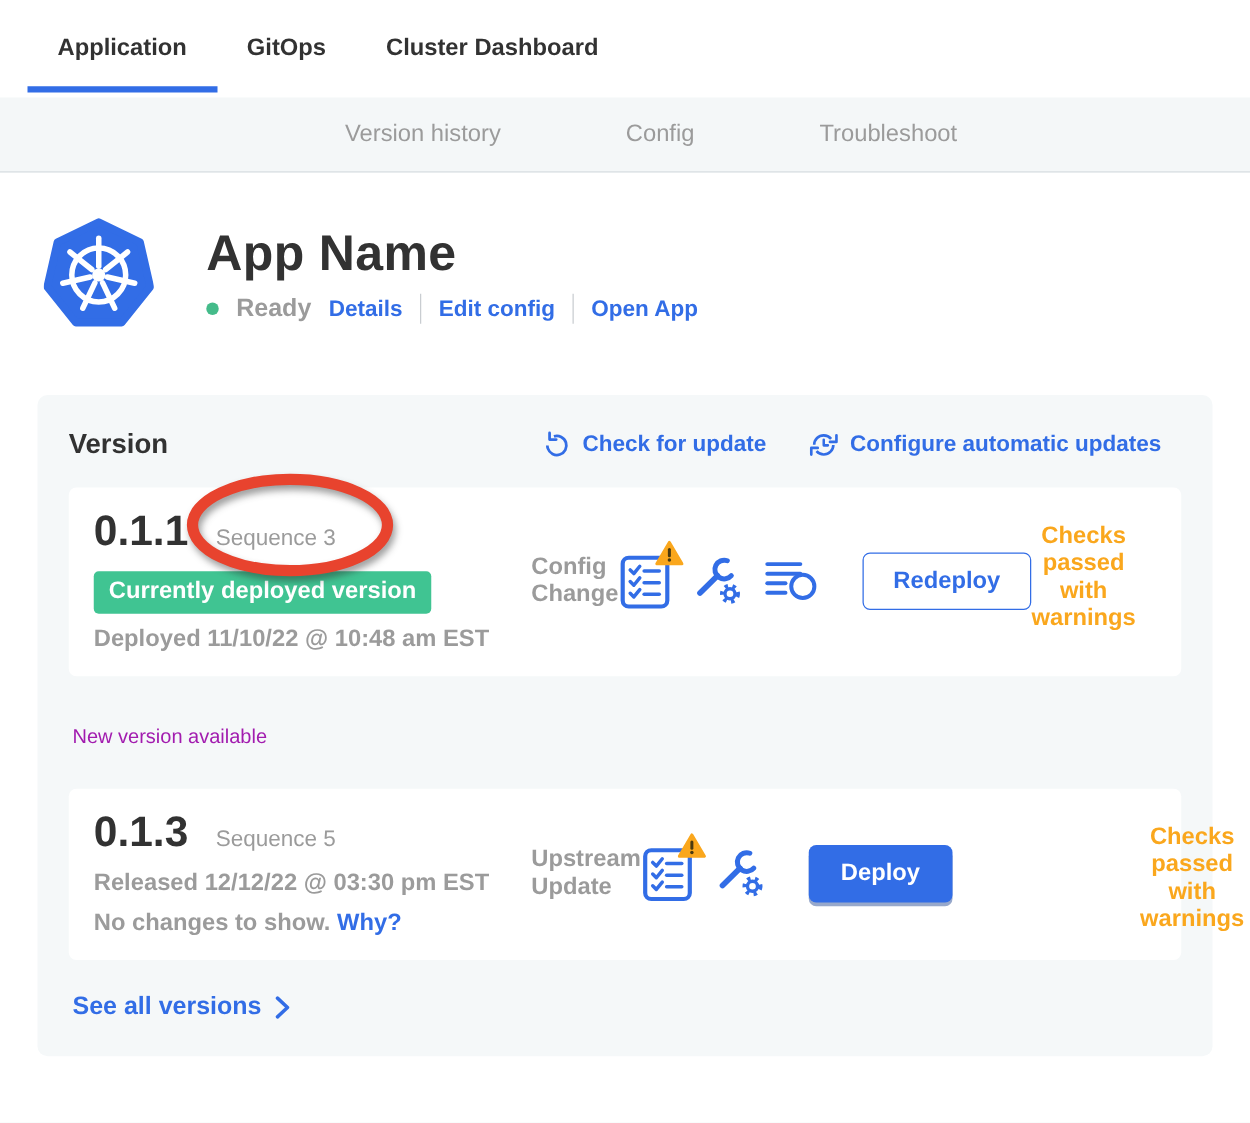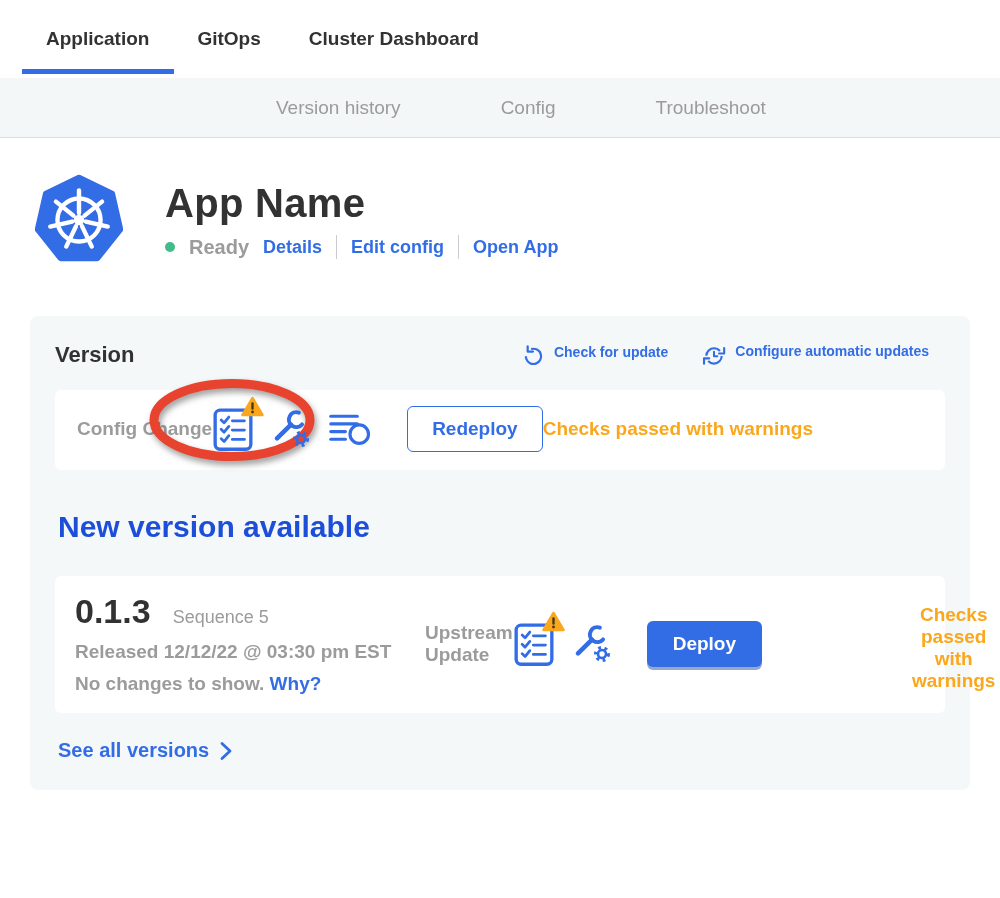--- a/index.html
+++ b/index.html
@@ -48,21 +48,21 @@
   .header-link { font-size: 18px; font-weight: 700; color: #326de6; cursor: pointer; }
   .vdiv { width: 1px; height: 24px; background: #c9cdd1; }
   
   .version-card {
     margin: 50px 30px 0; background: #f5f8f9; border-radius: 8px;
     padding: 26px 25px 28px;
   }
   .vc-head { display: flex; align-items: center; padding-right: 16px; }
   .vc-title { font-size: 22px; font-weight: 700; color: #323232; }
   .vc-actions { margin-left: auto; display: flex; align-items: center; gap: 34px; }
-  .vc-action { display: flex; gap: 9px; font-size: 14px; font-weight: 700; color: #326de6; cursor: pointer; }
+  .vc-action { display: flex; align-items: center; gap: 9px; font-size: 18px; font-weight: 700; color: #326de6; cursor: pointer; }
   .version-row {
     position: relative; background: #fff; border-radius: 6px; margin-top: 22px;
     padding: 16px 20px 18px; display: flex;
   }
   .vr-left { flex: 0 0 350px; }
   .vr-versionline { display: flex; align-items: baseline; gap: 22px; }
   .vr-version { font-size: 34px; font-weight: 700; color: #323232; }
   .vr-seq { font-size: 18px; color: #9b9b9b; }
   .badge {
     display: inline-block; margin-top: 12px; background: #40c492; color: #fff;
@@ -79,21 +79,21 @@
   .warn-badge { position: absolute; top: -10px; right: -10px; }
   .btn {
     margin-left: 18px; font-size: 19px; font-weight: 700; border-radius: 6px;
     padding: 11px 24px; cursor: pointer; font-family: inherit;
   }
   .btn-outline { background: #fff; border: 1px solid #326de6; color: #326de6; }
   .btn-solid { background: #326de6; border: none; color: #fff; padding: 12px 26px; box-shadow: 0 3px 0 rgba(25,62,140,.45); }
   .check-status { margin-top: 12px; text-align: center; color: #faa71d; font-size: 19px; font-weight: 700; }
   .row1 .check-status { padding-right: 110px; }
   .row2 .check-status { padding-left: 150px; }
-  .new-version-heading { margin: 40px 0 0 3px; font-size: 30px; font-weight: 700; color: #1d4ed8; }
+  .new-version-heading { margin: 40px 0 0 3px; font-size: 16px; font-weight: 400; color: #a21caf; }
   .row2 { margin-top: 32px; }
   .see-all {
     margin: 26px 0 0 3px; display: inline-flex; align-items: center; gap: 10px;
     color: #326de6; font-size: 20px; font-weight: 700; cursor: pointer;
   }
   .red-ellipse { position: absolute; left: 90px; top: -14px; pointer-events: none; }
   .red-ellipse ellipse {
     fill: none; stroke: #e8432e; stroke-width: 9;
   }
   .red-ellipse svg { filter: drop-shadow(2px 4px 3px rgba(40,40,40,.45)); }
@@ -171,20 +171,28 @@
       </span>
     </div>
   </div>
 
   <div class="version-row row1">
     <span class="red-ellipse">
       <svg width="176" height="92" viewBox="0 0 176 92">
         <ellipse cx="87" cy="44" rx="78" ry="36.5"></ellipse>
       </svg>
     </span>
+    <div class="vr-left">
+      <div class="vr-versionline">
+        <span class="vr-version">0.1.1</span>
+        <span class="vr-seq">Sequence 3</span>
+      </div>
+      <span class="badge">Currently deployed version</span>
+      <div class="vr-date">Deployed 11/10/22 @ 10:48 am EST</div>
+    </div>
     <div class="vr-right">
       <div class="vr-mainrow">
         <span class="vr-source">Config Change</span>
         <div class="vr-icons">
           <span class="icon-wrap">
             <svg width="42" height="46" viewBox="0 0 30 33">
               <rect class="blue-stroke" x="2.2" y="3" width="25.6" height="28" rx="3.5" stroke-width="2.4"></rect>
               <path class="blue-stroke" d="M6.5 10 l2.1 2.1 l3.4 -4.2" stroke-width="2" stroke-linecap="round" stroke-linejoin="round"></path>
               <line class="blue-stroke" x1="14.5" y1="10.6" x2="23.2" y2="10.6" stroke-width="2" stroke-linecap="round"></line>
               <path class="blue-stroke" d="M6.5 16.7 l2.1 2.1 l3.4 -4.2" stroke-width="2" stroke-linecap="round" stroke-linejoin="round"></path>

